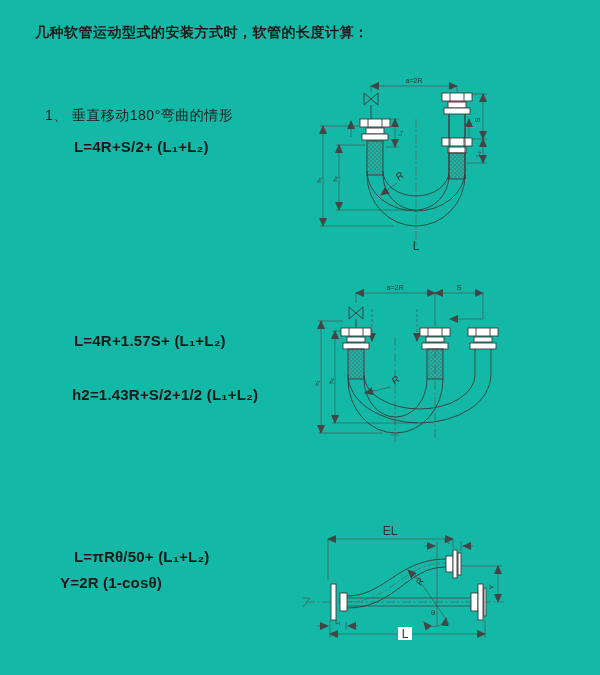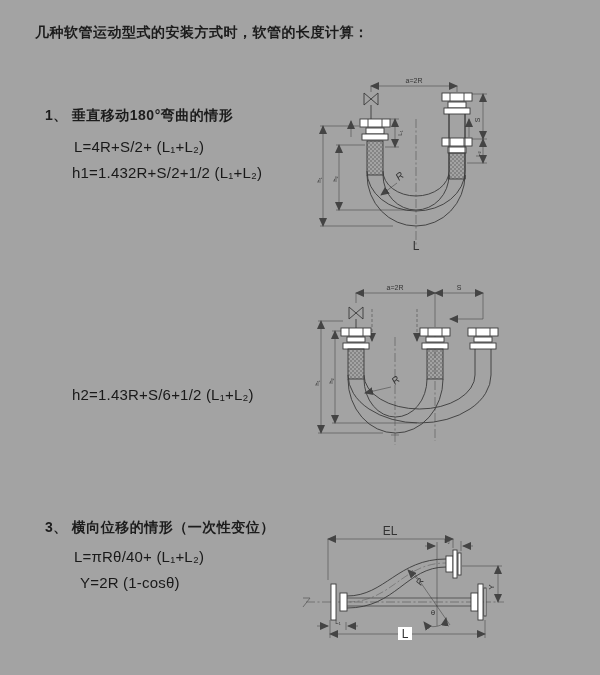--- a/index.html
+++ b/index.html
@@ -1,31 +1,31 @@
 <!DOCTYPE html>
 <html><head>
 <meta charset="utf-8">
 <style>
   html,body{margin:0;padding:0;background:#e8e8e8;}
   .page{
-    position:relative;width:600px;height:675px;background:#a3a3a3;
+    position:relative;width:600px;height:675px;background:#14b8a6;
     font-family:"Liberation Sans","DejaVu Sans",sans-serif;color:#222;
     overflow:hidden;margin:0 auto;
   }
   .title{
     position:absolute;left:35px;top:24px;font-size:14px;font-weight:700;
     letter-spacing:.5px;color:#1c1c1c;white-space:nowrap;
   }
   .sec-heading{
-    position:absolute;font-size:14px;font-weight:700;color:#1c1c1c;
+    position:absolute;font-size:14px;font-weight:400;color:#1c1c1c;
     letter-spacing:.5px;white-space:nowrap;
   }
   .sec-heading .num{margin-right:4px;}
   .formula{
-    position:absolute;font-size:15px;font-weight:400;color:#191919;
+    position:absolute;font-size:15px;font-weight:700;color:#191919;
     letter-spacing:.2px;white-space:nowrap;
   }
   .diag{position:absolute;}
   .diag svg{display:block;}
   svg text{font-family:"Liberation Sans","DejaVu Sans",sans-serif;fill:#333;}
   .dimtxt{font-size:7px;}
   .dimtxt-sm{font-size:6px;}
   .rlbl{font-size:10px;font-style:italic;}
   .biglbl{font-size:12px;}
 </style>
@@ -33,29 +33,26 @@
 <body>
 
 <div class="page">
 
   <div class="title">几种软管运动型式的安装方式时，软管的长度计算：</div>
 
   <div class="sec-heading" style="left:45px;top:107px">
     <span class="num">1、</span><span>垂直移动180°弯曲的情形</span>
   </div>
   <div class="formula" style="left:74px;top:138px">L=4R+S/2+ (L₁+L₂)</div>
-  <div class="formula" style="left:72px;top:164px">h1=1.432R+S/2+1/2 (L₁+L₂)</div>
-
-  <div class="formula" style="left:72px;top:386px">h2=1.43R+S/6+1/2 (L₁+L₂)</div>
-
-  <div class="sec-heading" style="left:45px;top:519px">
-    <span class="num">3、</span><span>横向位移的情形（一次性变位）</span>
-  </div>
-  <div class="formula" style="left:74px;top:548px">L=πRθ/40+ (L₁+L₂)</div>
-  <div class="formula" style="left:80px;top:574px">Y=2R (1-cosθ)</div>
+
+  <div class="formula" style="left:74px;top:332px">L=4R+1.57S+ (L₁+L₂)</div>
+  <div class="formula" style="left:72px;top:386px">h2=1.43R+S/2+1/2 (L₁+L₂)</div>
+
+  <div class="formula" style="left:74px;top:548px">L=πRθ/50+ (L₁+L₂)</div>
+  <div class="formula" style="left:60px;top:574px">Y=2R (1-cosθ)</div>
 
   <div class="diag" style="left:315px;top:73px">
     <svg width="270" height="185" viewBox="0 0 270 185">
       <defs>
         <marker id="d1a" markerUnits="userSpaceOnUse" markerWidth="9" markerHeight="8" refX="8" refY="4" orient="auto-start-reverse">
           <path d="M0,0 L9,4 L0,8 z" fill="#444"></path>
         </marker>
         <pattern id="d1h" width="4" height="4" patternUnits="userSpaceOnUse">
           <path d="M0,4 L4,0 M0,0 L4,4" stroke="#666" stroke-width="0.5"></path>
         </pattern>

